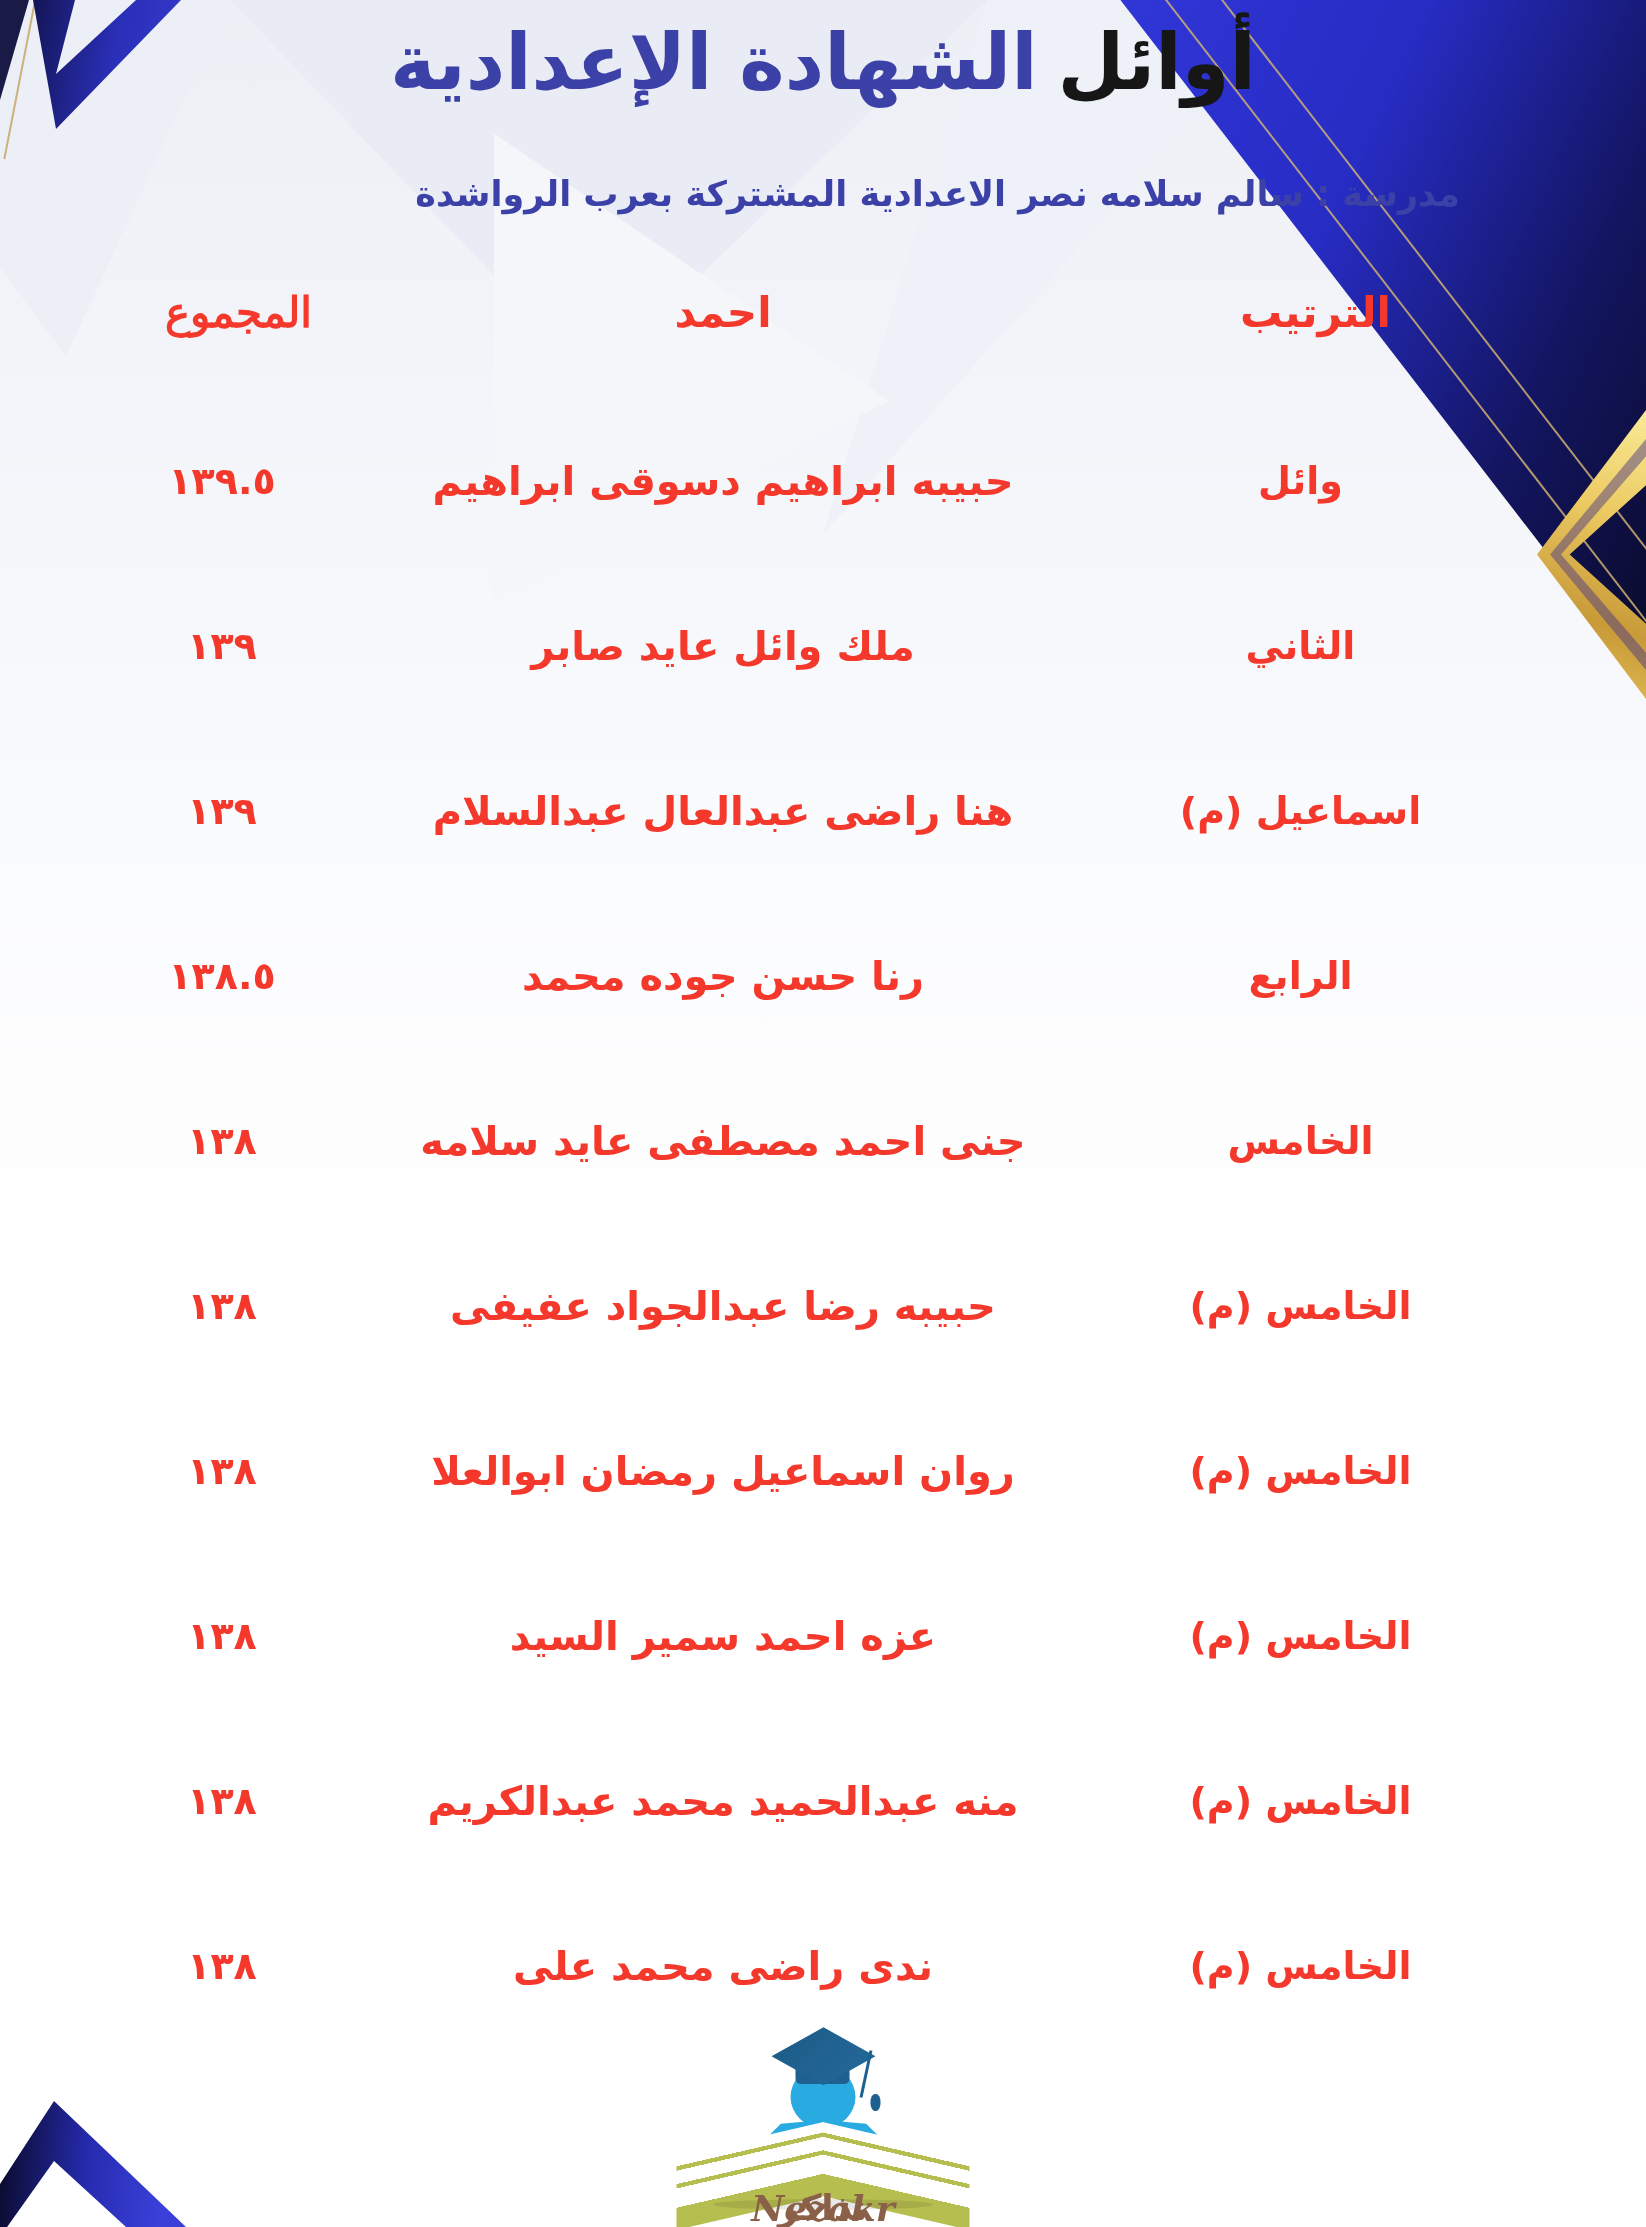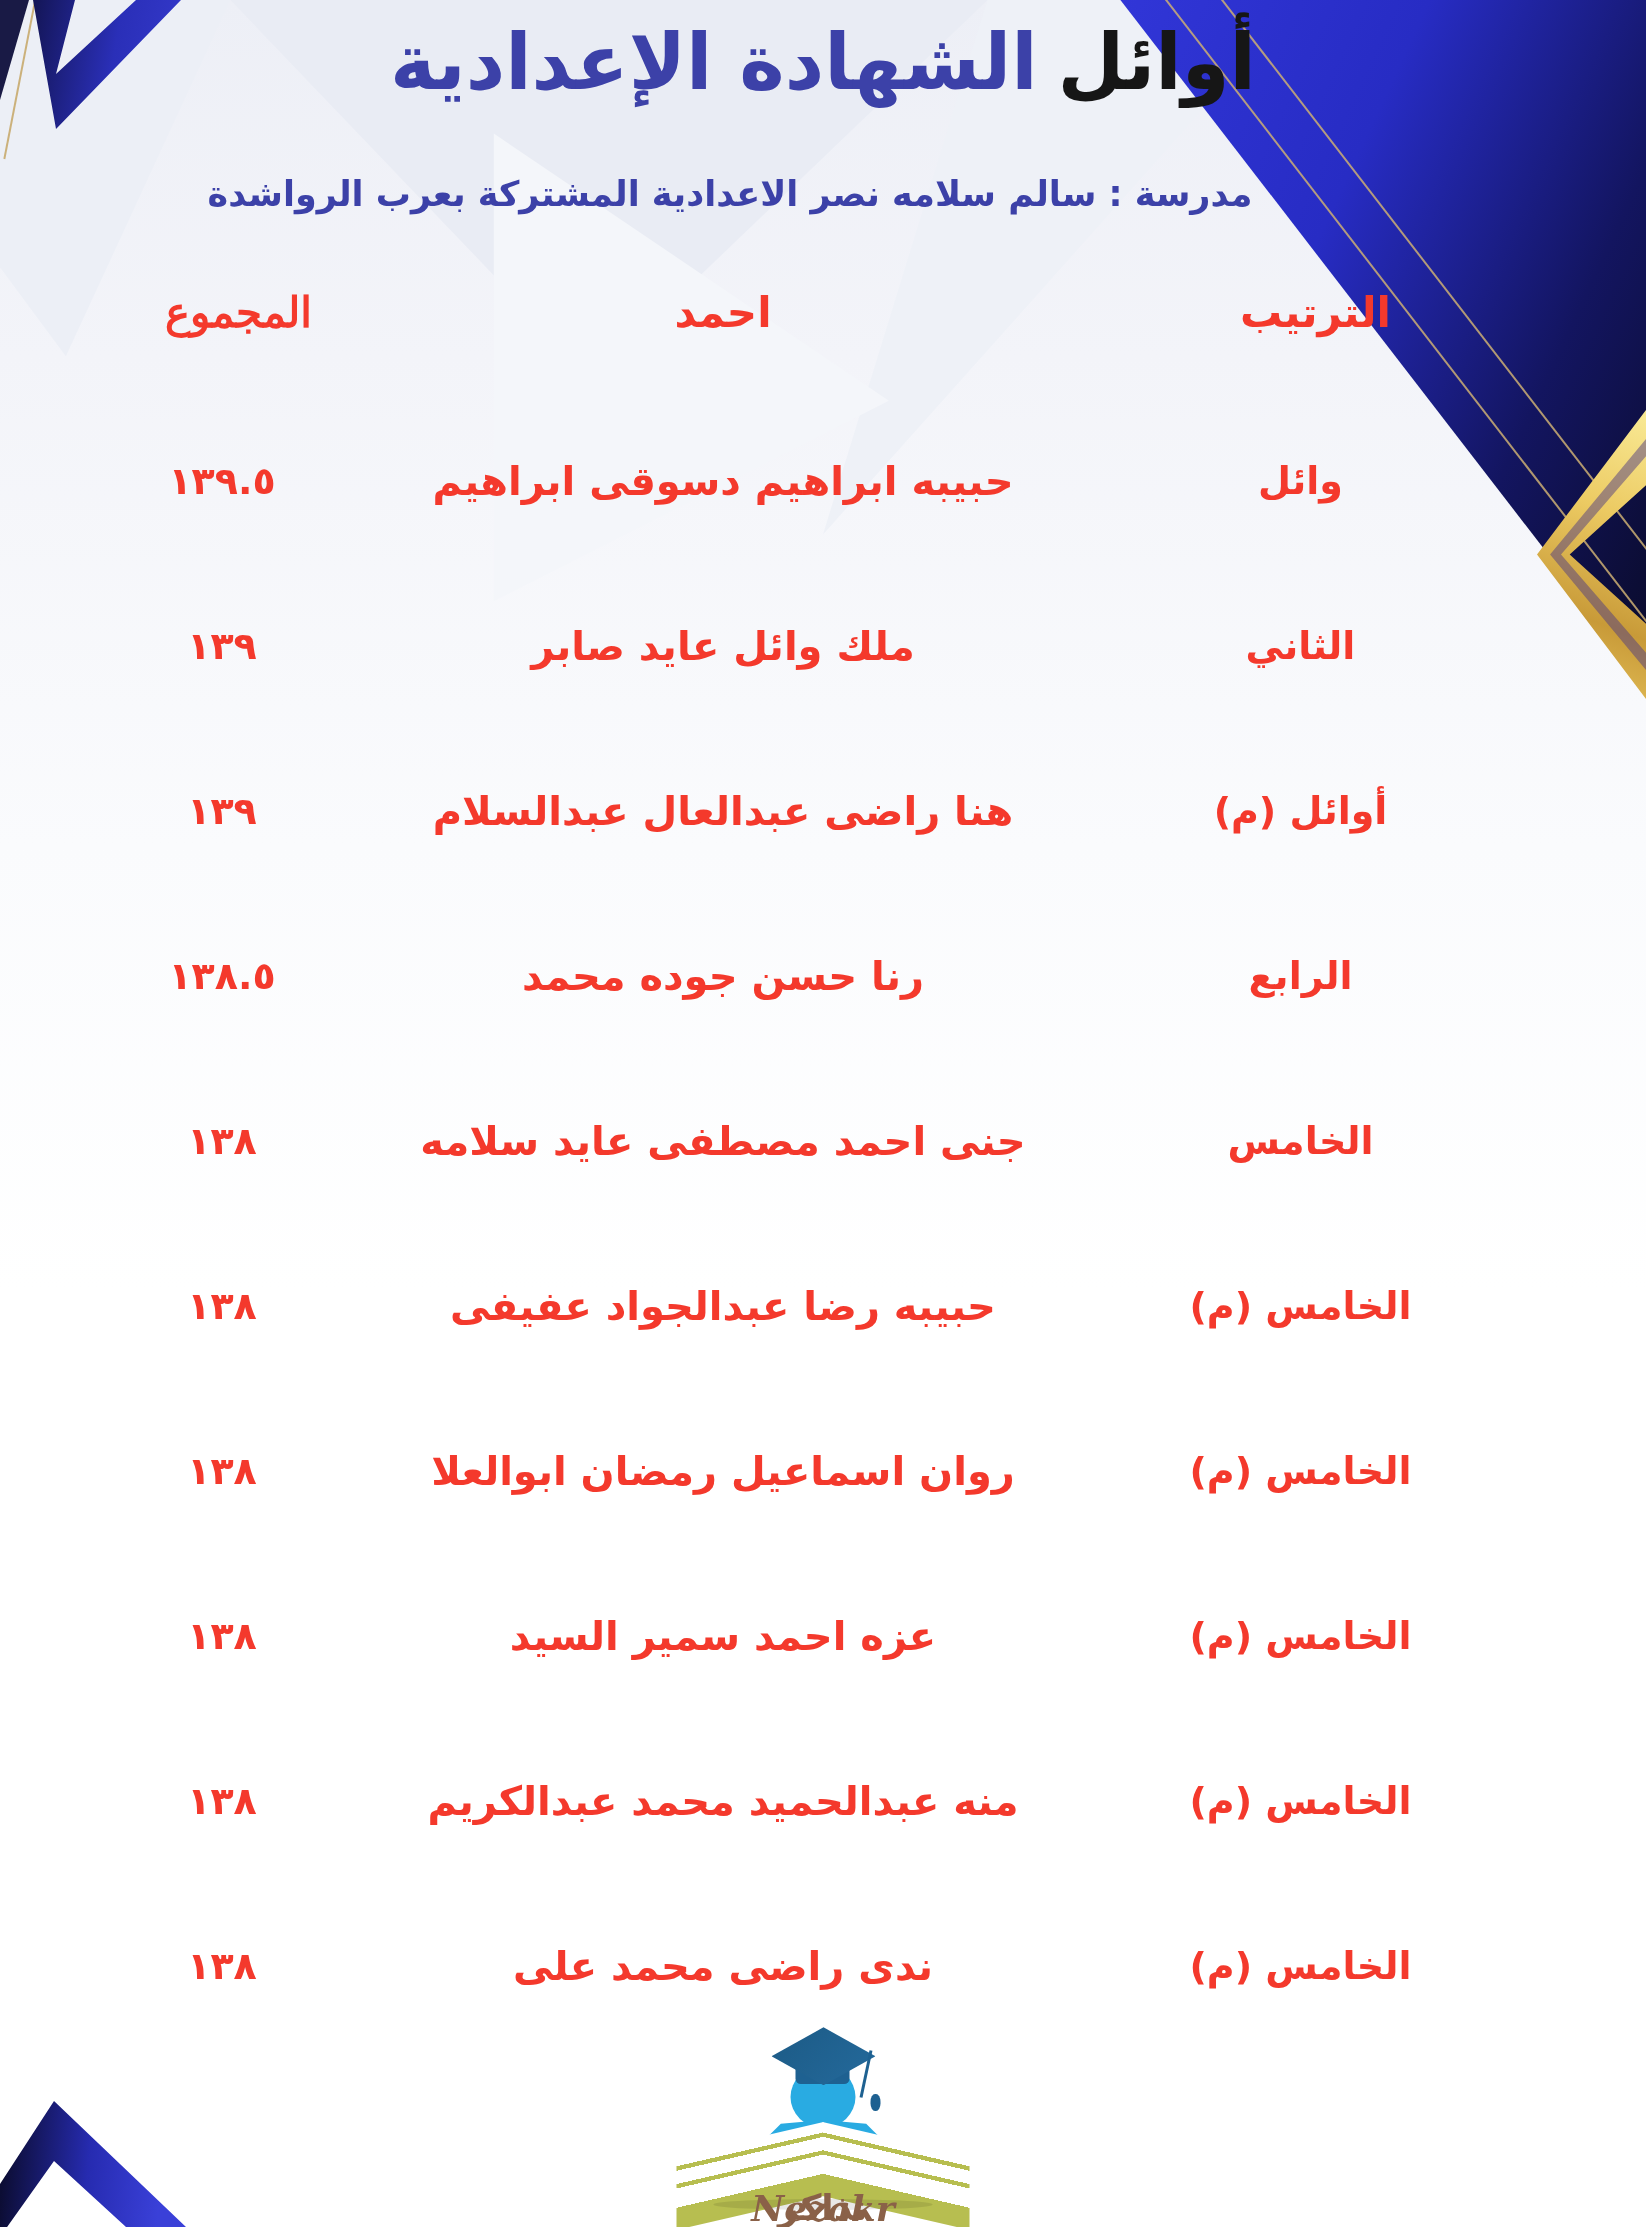--- a/index.html
+++ b/index.html
@@ -61,21 +61,21 @@
   }
   
   .content{position:absolute;z-index:2;}
   .title{
     top:14.6px;left:0;right:0;display:flex;justify-content:center;gap:20px;
     font-size:77px;font-weight:700;line-height:1.25;
   }
   .title .t-black{color:var(--ink-black,#161616);}
   .title .t-blue{color:var(--title-blue,#3c41a8);}
   .subtitle{
-    top:174px;left:0;right:186px;text-align:center;
+    top:174px;left:0;right:186px;
     font-size:35px;font-weight:700;color:var(--title-blue,#3c41a8);
   }
   .thead{
     top:264px;left:0;right:0;height:96px;display:grid;direction:rtl;
     grid-template-columns:558px 730px 358px;align-items:center;text-align:center;
     color:var(--accent-red,#f4392c);font-weight:700;font-size:42px;
   }
   .rows{top:398px;left:0;right:0;display:flex;flex-direction:column;}
   .row{
     height:165px;display:grid;direction:rtl;
@@ -147,21 +147,21 @@
       <div class="cell-rank">وائل</div>
       <div class="cell-name">حبيبه ابراهيم دسوقى ابراهيم</div>
       <div class="cell-total">١٣٩.٥</div>
     </div>
     <div class="row">
       <div class="cell-rank">الثاني</div>
       <div class="cell-name">ملك وائل عايد صابر</div>
       <div class="cell-total">١٣٩</div>
     </div>
     <div class="row">
-      <div class="cell-rank">أوائل (م)</div>
+      <div class="cell-rank">اسماعيل (م)</div>
       <div class="cell-name">هنا راضى عبدالعال عبدالسلام</div>
       <div class="cell-total">١٣٩</div>
     </div>
     <div class="row">
       <div class="cell-rank">الرابع</div>
       <div class="cell-name">رنا حسن جوده محمد</div>
       <div class="cell-total">١٣٨.٥</div>
     </div>
     <div class="row">
       <div class="cell-rank">الخامس</div>

